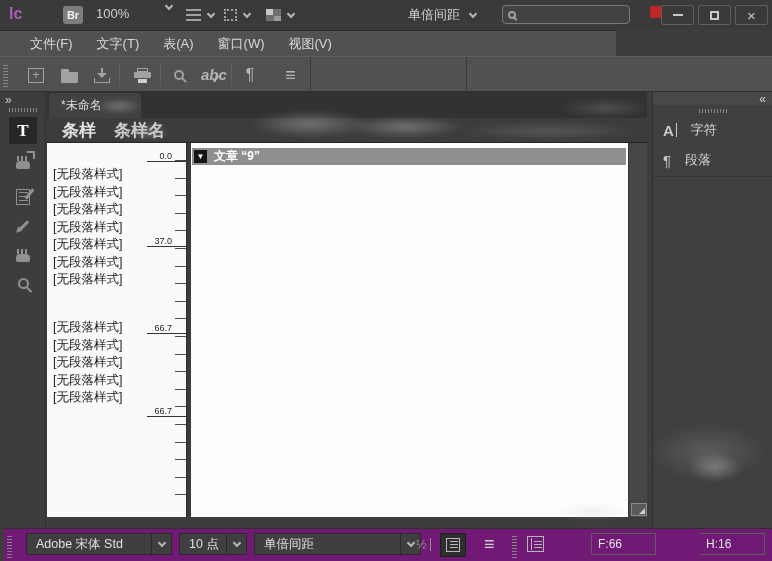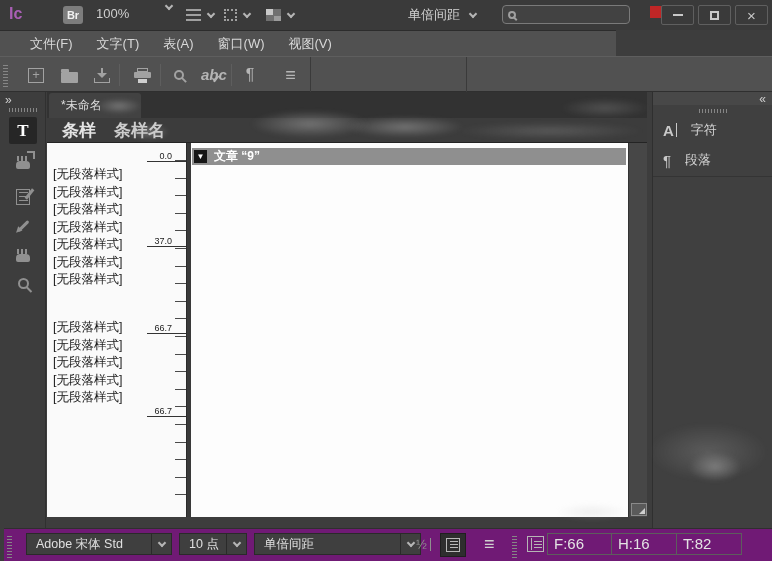--- a/index.html
+++ b/index.html
@@ -182,21 +182,21 @@
       background:repeating-linear-gradient(0deg,transparent 0 2px,#b8b8b8 2px 3px);
       background-size:8px 10px; background-position:3px 1px; background-repeat:no-repeat; }
   .sb-burger { position:absolute; left:480px; top:5px; color:#cfcfcf; font-size:18px; }
   .sb-vdots { left:508px; }
   .icon-book { position:absolute; left:523px; top:7px; width:17px; height:16px; border:1px solid #b5b5b5;
       background:repeating-linear-gradient(0deg,transparent 0 2px,#b5b5b5 2px 3px);
       background-size:8px 11px; background-position:6px 2px; background-repeat:no-repeat; }
   .icon-book::before { content:''; position:absolute; left:3px; top:1px; width:1px; height:12px; background:#b5b5b5; }
   #readouts { position:absolute; left:543px; top:4px; display:flex; }
   .readout { width:65px; height:22px; border:1px solid #5d5d5d; border-left:none; line-height:20px;
-             padding-left:6px; font-size:15px; color:#e3e3e3; }
+             padding-left:6px; font-size:12px; color:#e3e3e3;margin-left:44px; }
   .readout:first-child { border-left:1px solid #5d5d5d; }
 
   
   .smudge { position:absolute; border-radius:50%; pointer-events:none; filter:blur(2px);
       background:radial-gradient(ellipse at center, rgba(195,195,195,.40), rgba(195,195,195,0) 70%); }
   .smudge.faint { background:radial-gradient(ellipse at center, rgba(190,190,190,.22), rgba(190,190,190,0) 70%); }
 </style>
 </head>
 <body>
 

